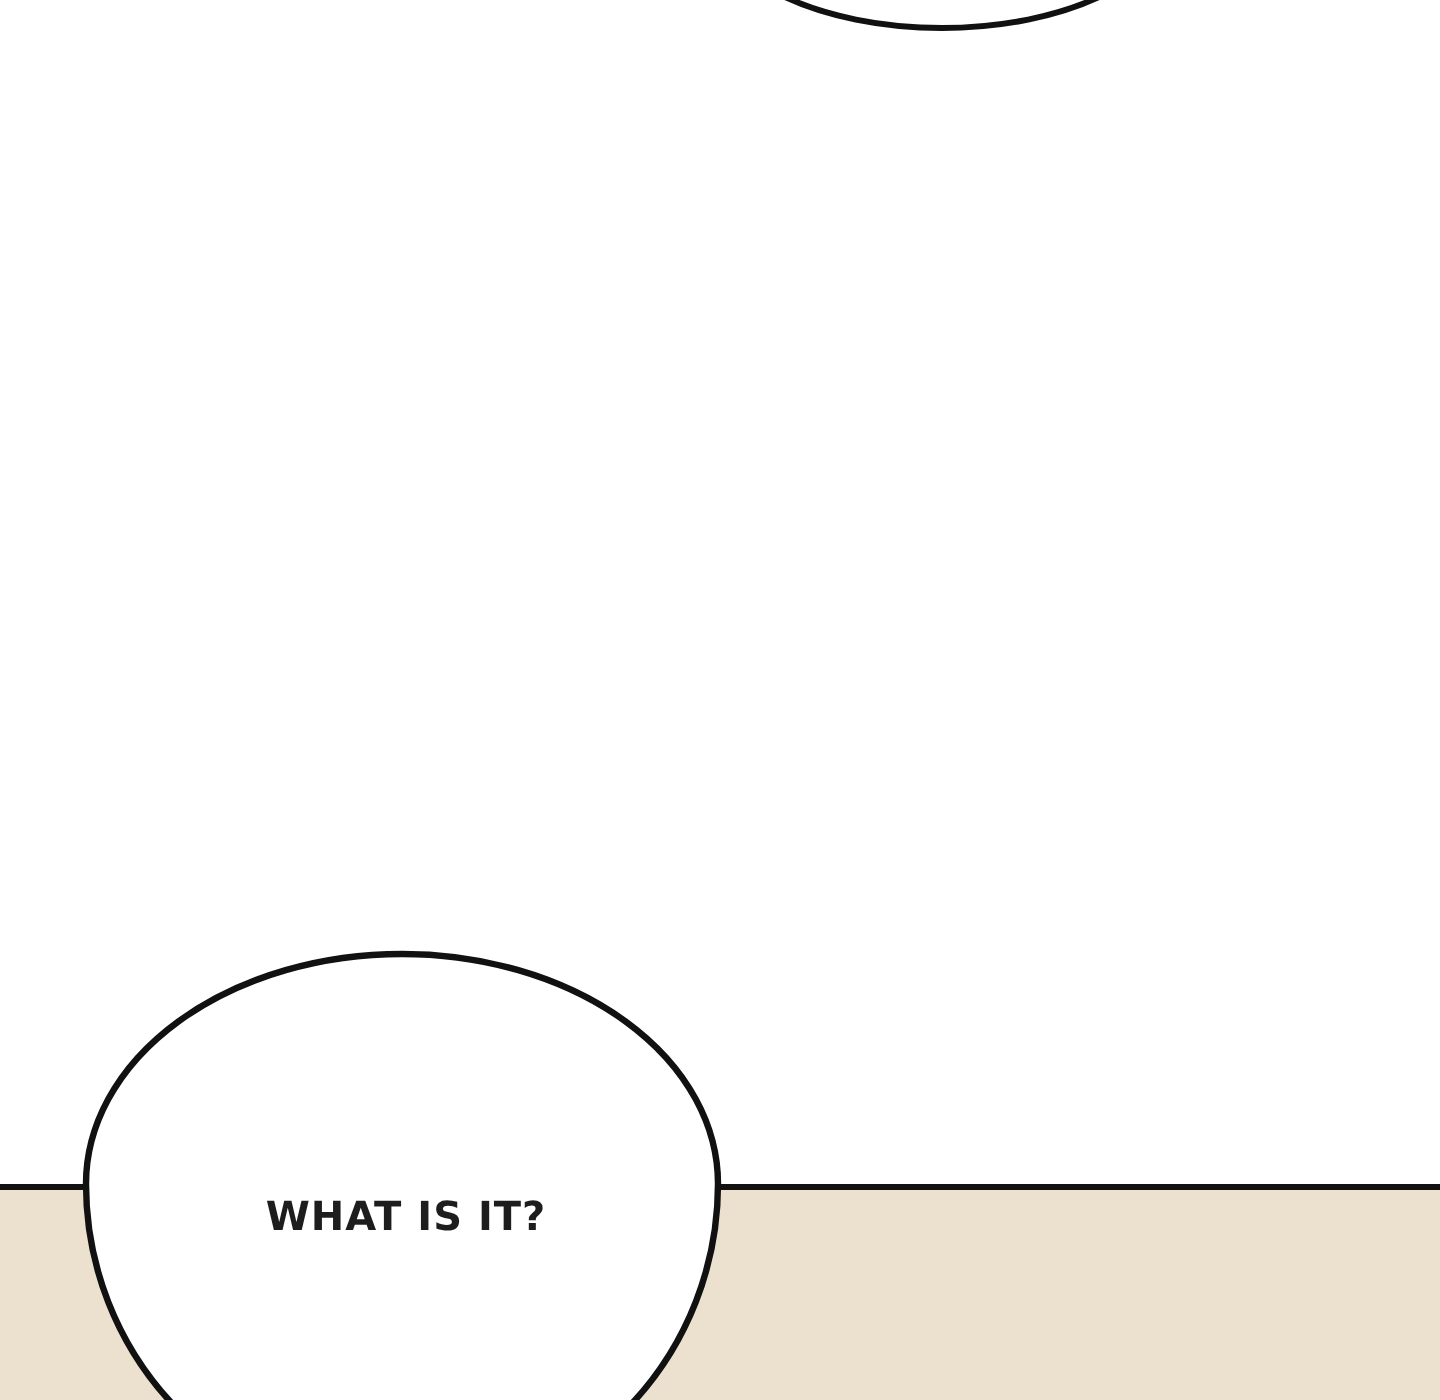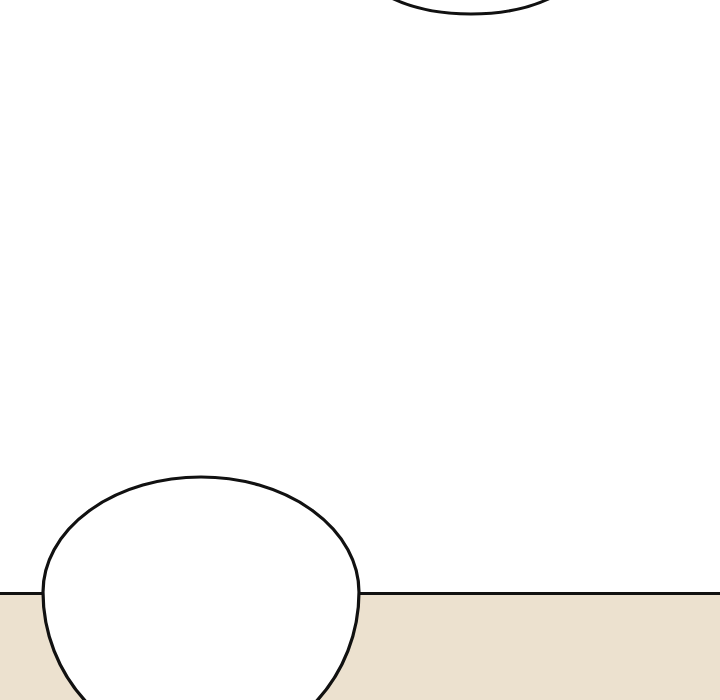--- a/index.html
+++ b/index.html
@@ -48,14 +48,15 @@
 
     <rect x="0" y="592" width="720" height="108" fill="#ece1cf"></rect>
 
     <line x1="0" y1="593.5" x2="720" y2="593.5" stroke="#111111" stroke-width="3"></line>
 
     <ellipse cx="471" cy="-46" rx="117" ry="60" fill="#ffffff" stroke="#111111" stroke-width="3"></ellipse>
 
     <path d="M 43 592 A 158 115 0 0 1 359 592 A 158 160 0 0 1 43 592 Z" fill="#ffffff" stroke="#111111" stroke-width="3.2"></path>
   </svg>
 
+  <div class="speech-text">WHAT IS IT?</div>
 
 </div>
 
 </body></html>

